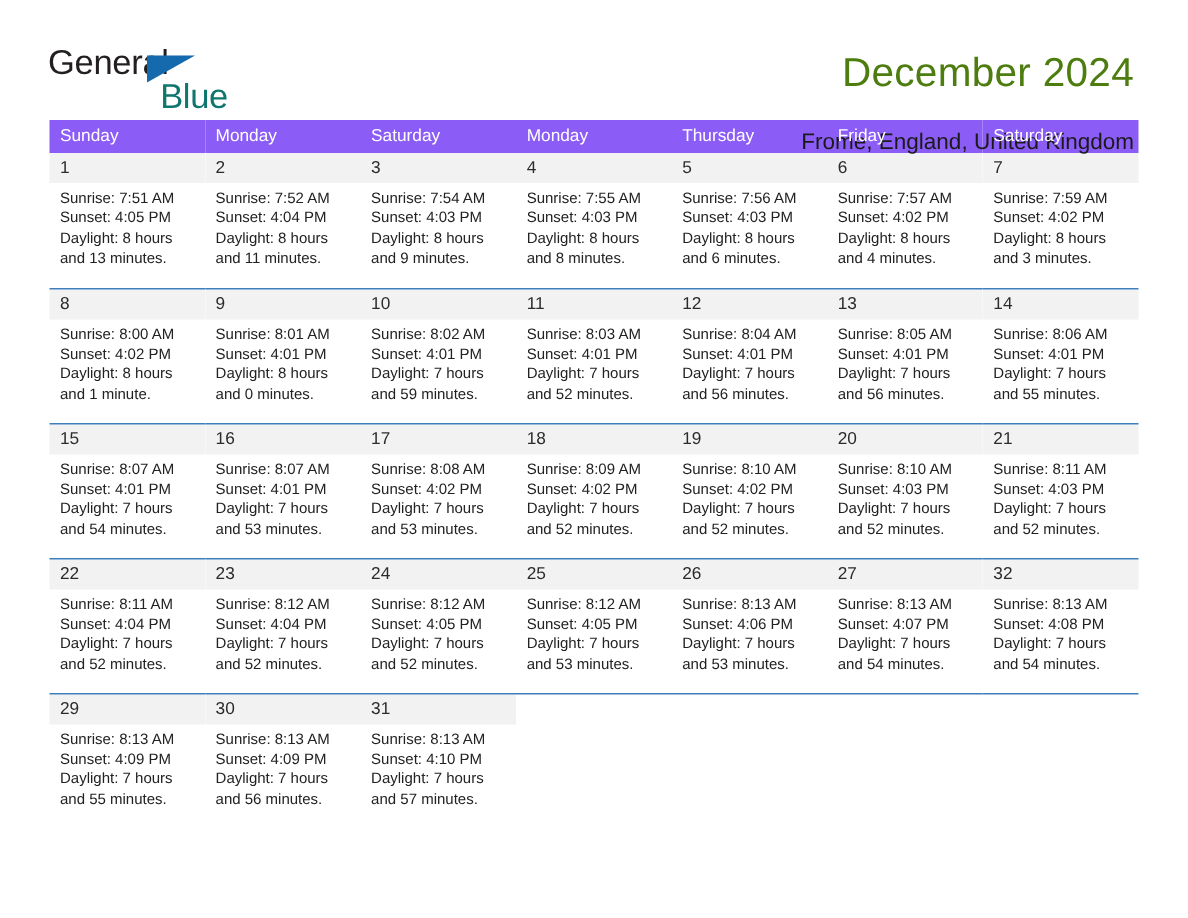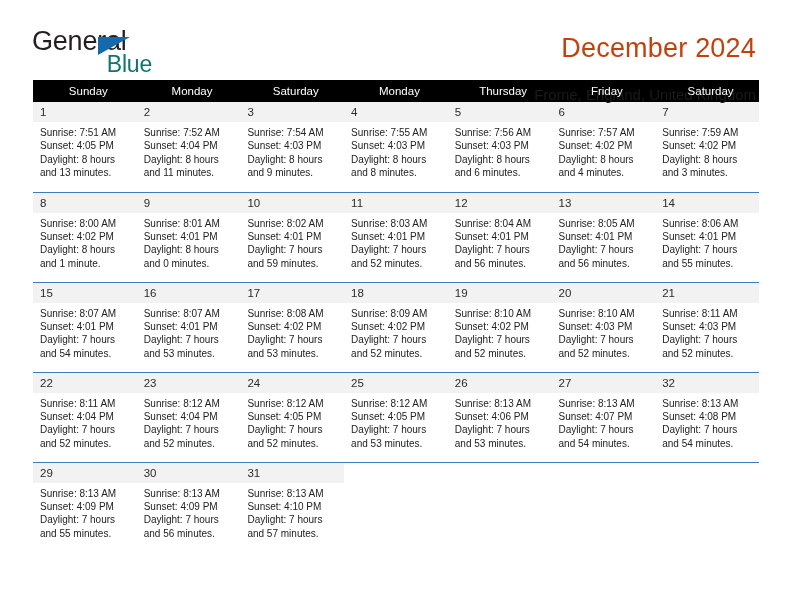--- a/index.html
+++ b/index.html
@@ -24,21 +24,21 @@
     align-items: flex-start;
     padding: 30px 36px 0 32px;
     height: 72px;
   }
   .logo {
     position: relative;
     width: 120px;
     height: 48px;
   }
   .logo-general {
-    font-size: 27px;
+    font-size: 23px;
     color: #231f20;
     letter-spacing: -0.2px;
     line-height: 22px;
     display: block;
   }
   .logo-blue {
     font-size: 23px;
     color: #0f766e;
     letter-spacing: -0.2px;
     line-height: 22px;
@@ -56,44 +56,44 @@
     border-left: 32px solid #1569ad;
     border-bottom: 18px solid transparent;
   }
   .title-block {
     text-align: right;
     padding-top: 2px;
   }
   .month-title {
     font-size: 27px;
     font-weight: normal;
-    color: #c2410c;
+    color: #4d7c0f;
     line-height: 32px;
     letter-spacing: 0.2px;
   }
   .location {
     font-size: 15px;
     color: #1a1a1a;
     line-height: 22px;
     margin-top: 20px;
   }
 
   
   .calendar {
     margin: 8px 33px 0 33px;
     width: 726px;
     border-collapse: collapse;
     table-layout: fixed;
   }
   .calendar th {
-    background: #000000;
+    background: #8b5cf6;
     color: #ffffff;
     font-size: 11.5px;
     font-weight: normal;
-    text-align: center;
+    text-align: left;
     padding: 5px 0 5px 7px;
     height: 22px;
     margin-top: 46px;
   }
   .calendar td {
     vertical-align: top;
     padding: 0;
     width: 103.7px;
     height: 90px;
     border-top: 1.6px solid #3d7ebd;

